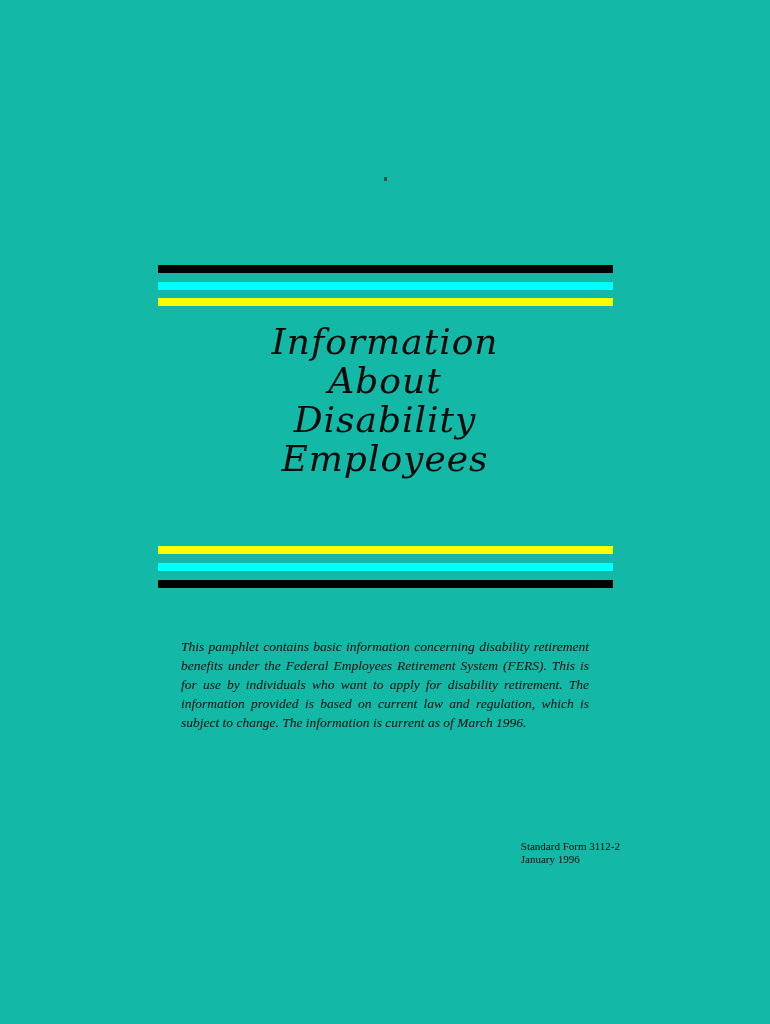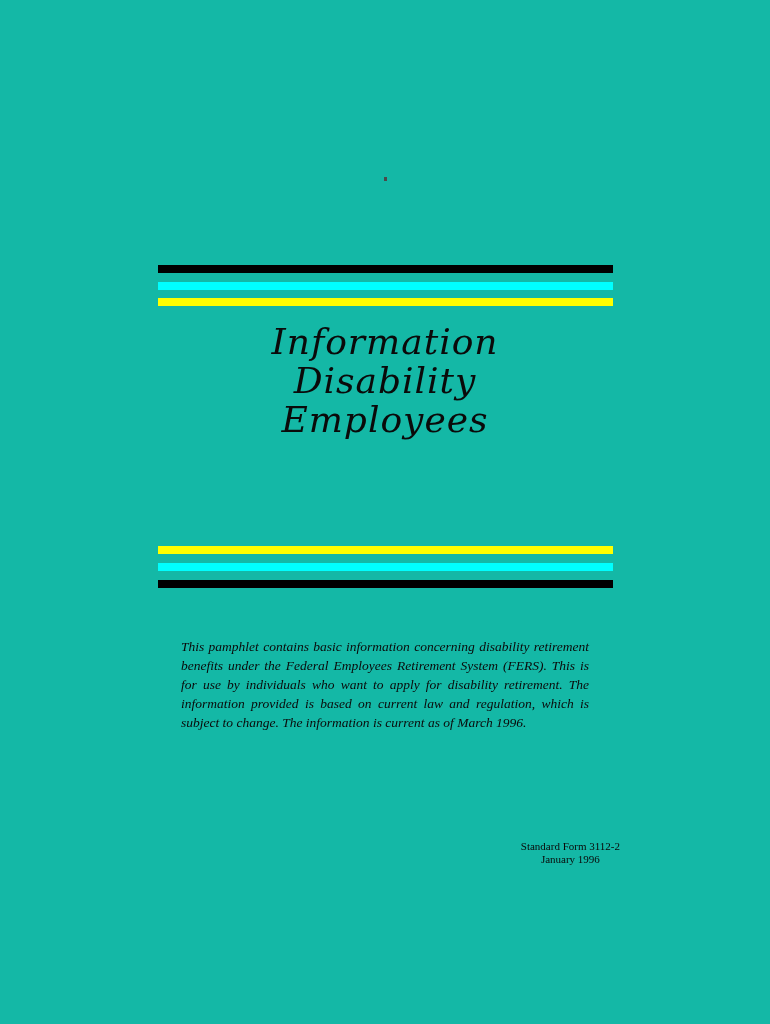--- a/index.html
+++ b/index.html
@@ -64,21 +64,21 @@
     line-height: 19px;
     text-align: justify;
     color: #0a0a0a;
   }
 
   
   .form-id-block {
     position: absolute;
     top: 840px;
     right: 150px;
-    text-align: center;
+    text-align: left;
     font-family: "Liberation Serif", serif;
     font-size: 11px;
     line-height: 13px;
     color: #0a0a0a;
   }
 </style>
 </head>
 <body>
 
 <div class="page">
@@ -86,20 +86,21 @@
   <div class="stray-dot"></div>
 
   <div>
     <div class="bar t1" style="background-color: rgb(0, 0, 0);"></div>
     <div class="bar t2" style="background-color: rgb(0, 255, 255);"></div>
     <div class="bar t3" style="background-color: rgb(255, 255, 0);"></div>
   </div>
 
   <div class="title-block">
     <div>Information</div>
+    <div>About</div>
     <div>Disability</div>
     <div>Employees</div>
   </div>
 
   <div>
     <div class="bar b1" style="background-color: rgb(255, 255, 0);"></div>
     <div class="bar b2" style="background-color: rgb(0, 255, 255);"></div>
     <div class="bar b3" style="background-color: rgb(0, 0, 0);"></div>
   </div>
 

